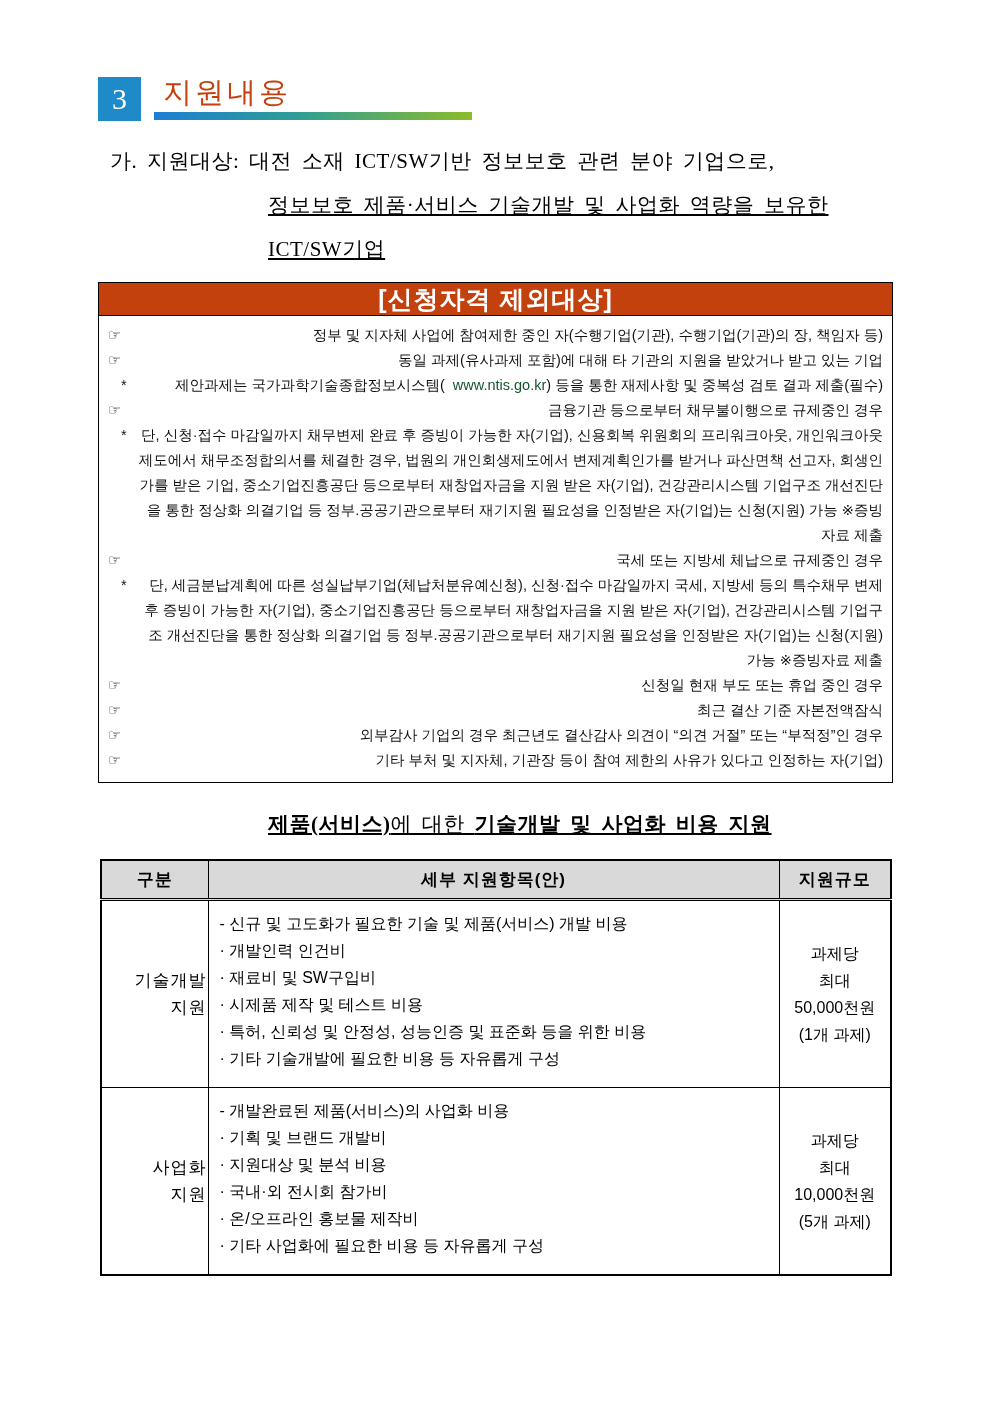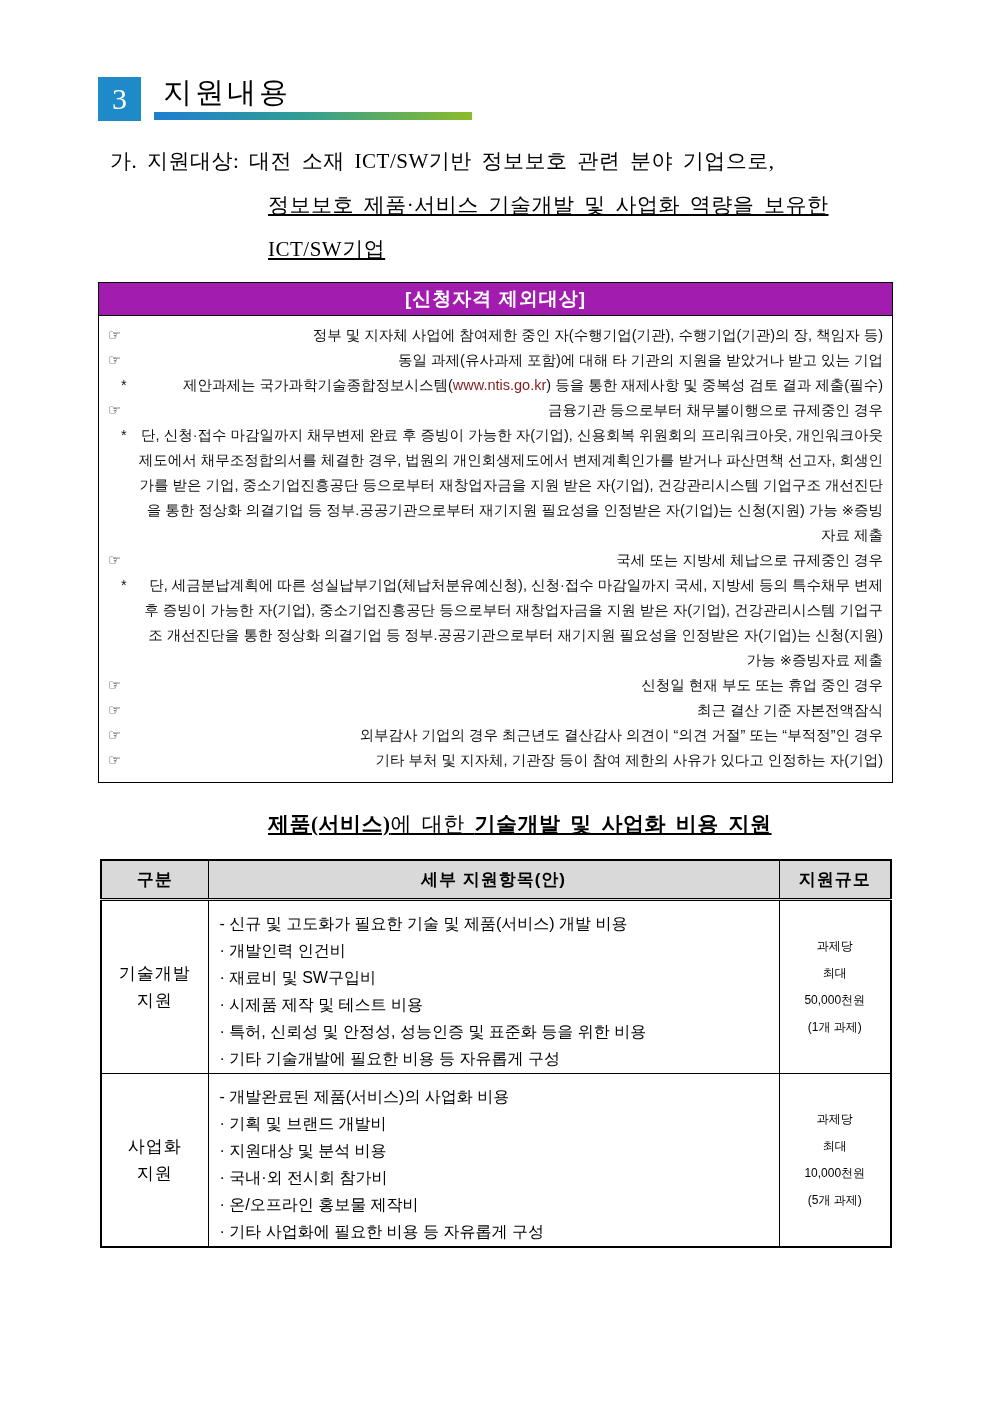--- a/index.html
+++ b/index.html
@@ -9,71 +9,71 @@
   }
   
   .sec-header{display:flex;align-items:flex-start;margin:77px 0 0 98px;}
   .num-box{
     width:43px;height:44px;background:#1e8bc8;color:#fff;
     display:flex;align-items:center;justify-content:center;
     font-size:30px;line-height:1;
   }
   .title-col{margin-left:13px;display:flex;flex-direction:column;}
   .sec-title{
-    font-size:29px;line-height:31px;letter-spacing:3px;color:#000000;padding-left:9px;
+    font-size:29px;line-height:31px;letter-spacing:3px;color:#c2410c;padding-left:9px;
   }
   .title-bar{
     width:318px;height:8px;margin-top:4px;
     background:linear-gradient(90deg,#1d7ed2 0%,#2f9e96 45%,#8cbb2a 100%);
   }
   
   .para{
     margin-left:110px;margin-right:98px;font-size:21px;line-height:44px;
     word-spacing:4px;letter-spacing:0.5px;
   }
   .para-ga{margin-top:18px;}
   .para-na{margin-top:19px;}
   .pline.indent{padding-left:158px;text-decoration:underline;}
   .para b{font-weight:bold;}
   
   .xbox{margin:11px 99px 0 98px;}
   .xbox-header{
-    border:1px solid #000;background:#a21caf;color:#fff;height:32px;
+    border:1px solid #000;background:#c2410c;color:#fff;height:32px;
     display:flex;align-items:center;justify-content:center;
     font-family:"Liberation Sans","DejaVu Sans",sans-serif;
-    font-weight:bold;font-size:19px;letter-spacing:1px;
+    font-weight:bold;font-size:25px;letter-spacing:1px;
   }
   .xbox-body{
     border:1px solid #000;border-top:none;background:#fff;
     padding:7px 9px 9px 9px;
     font-family:"Liberation Sans","DejaVu Sans",sans-serif;
     font-size:14.5px;line-height:25px;color:#111;
   }
   .x-item{display:flex;}
   .x-item .mk{flex:0 0 21px;}
   .x-note{display:flex;margin-left:13px;}
   .x-note .mk{flex:0 0 15px;}
   .x-text{flex:1 1 auto;text-align:right;}
-  .link{color:#7f1d1d;text-decoration:none;cursor:pointer;}
+  .link{color:#14532d;text-decoration:none;cursor:pointer;margin-left:8px;}
   
   table.support{
     border-collapse:collapse;table-layout:fixed;
     margin:13px 0 16px 100px;width:790px;
     font-family:"Liberation Sans","DejaVu Sans",sans-serif;
   }
   table.support,table.support td,table.support th{border:1px solid #000;}
   table.support{border-width:2px;}
   table.support th{
     background:#d9d9d9;font-size:17px;font-weight:bold;height:35px;
     border-bottom:3px double #000;letter-spacing:1px;
   }
   table.support td{vertical-align:middle;}
-  td.cat{text-align:center;font-size:17px;line-height:27px;letter-spacing:1px;}
-  td.items{padding:9px 6px 1px 11px;font-size:16px;line-height:27px;}
-  td.scale{text-align:center;font-size:12px;line-height:27px;}
+  td.cat{text-align:right;font-size:17px;line-height:27px;letter-spacing:1px;}
+  td.items{padding:9px 6px 15px 11px;font-size:16px;line-height:27px;}
+  td.scale{text-align:center;font-size:16px;line-height:27px;}
 </style>
 </head>
 <body>
 
 <div class="sec-header">
   <div class="num-box">3</div>
   <div class="title-col">
     <div class="sec-title">지원내용</div>
     <div class="title-bar"></div>
   </div>

